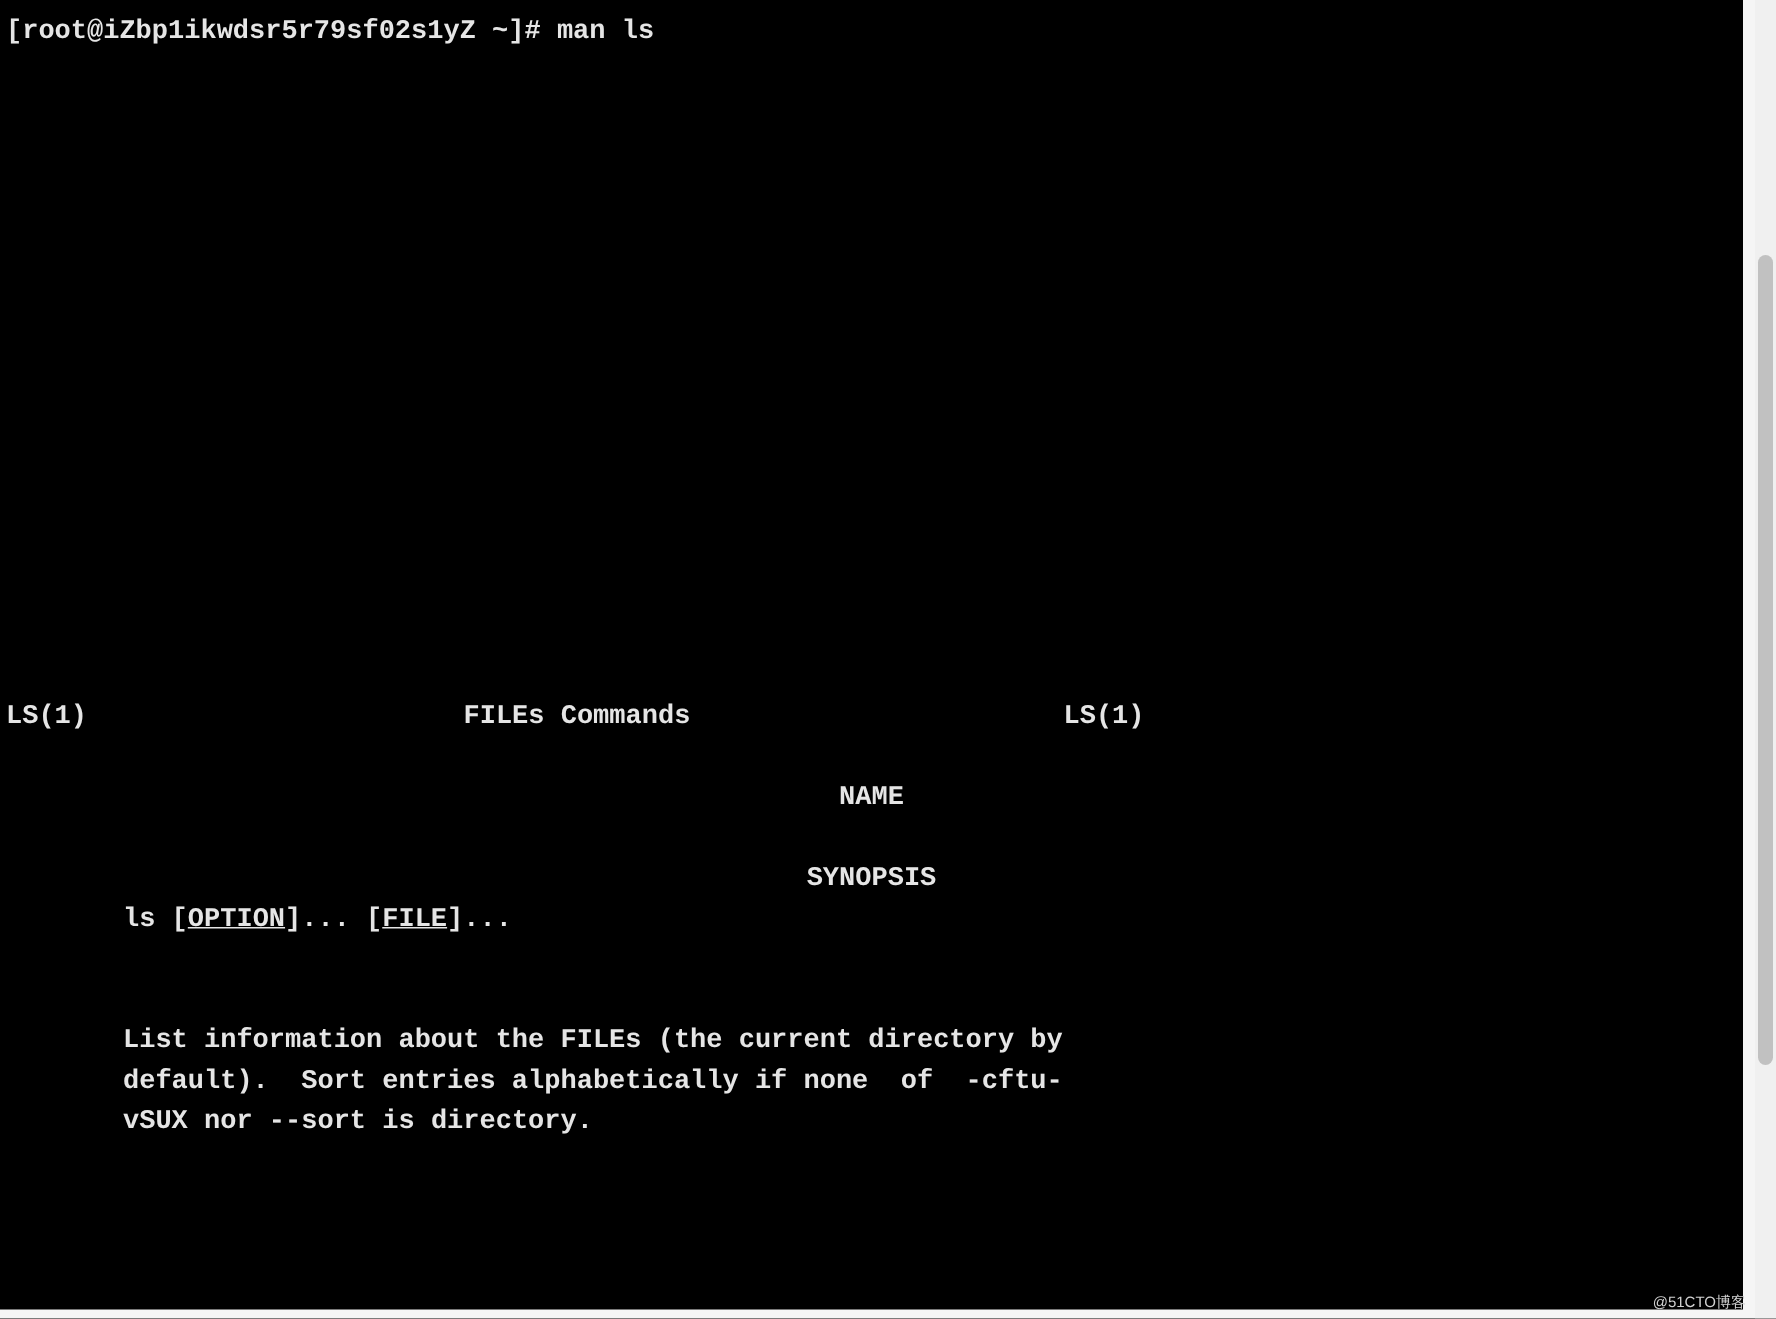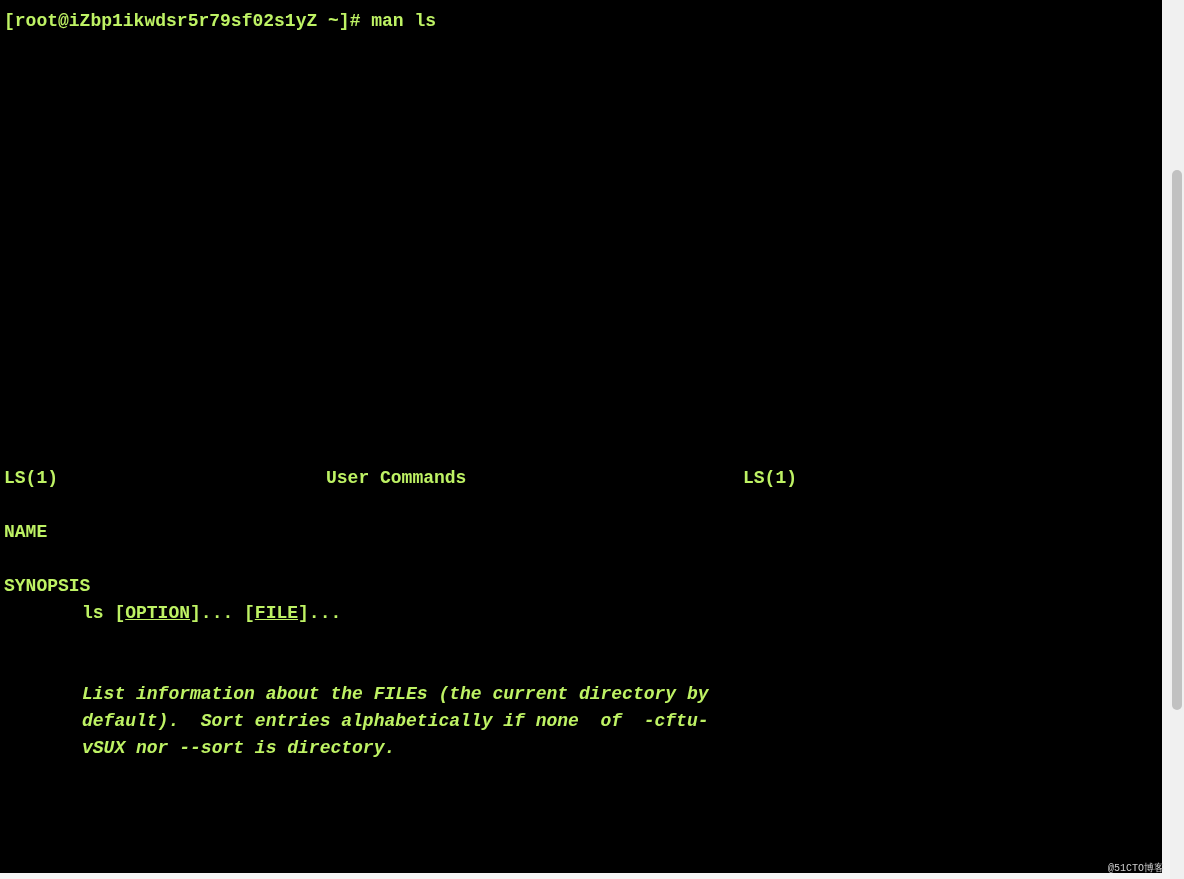--- a/index.html
+++ b/index.html
@@ -12,64 +12,63 @@
       height: 879px;
       background: #f5f5f5;
       font-family: 'Courier New', Consolas, monospace;
       font-size: 18px;
       font-weight: bold;
       position: relative;
       overflow: hidden;
     }
     .terminal {
       background: #000000;
-      color: #bef264;
+      color: #e5e5e5;
       padding: 8px 4px;
       width: 1162px;
       height: 873px;
       position: relative;
       line-height: 1.5;
     }
     .prompt-line {
       white-space: pre;
     }
     .manpage {
       margin-top: 430px;
     }
     .header-row {
       display: flex;
       white-space: pre;
-      gap: 17px;
     }
     .header-left {
       width: 305px;
     }
     .header-center {
       width: 400px;
     }
     .header-right {
       flex: 1;
     }
     .section-heading {
       font-weight: bold;
       margin-top: 27px;
+      text-align: center;
     }
     .section-content {
       padding-left: 78px;
       white-space: pre-wrap;
     }
     .bold {
       font-weight: bold;
     }
     .underline {
       text-decoration: underline;
     }
     .para {
       margin-bottom: 13px;
-      font-style: italic;
     }
     .scrollbar-track {
       position: absolute;
       right: 0;
       top: 0;
       width: 14px;
       height: 879px;
       background: #f0f0f0;
     }
     .scrollbar-thumb {
@@ -80,34 +79,34 @@
       height: 540px;
       background: #c1c1c1;
       border-radius: 5px;
     }
     .watermark {
       position: absolute;
       right: 20px;
       bottom: 4px;
       color: #d0d0d0;
       font-size: 10px;
-      font-family: Liberation Mono, monospace;
+      font-family: Liberation Sans, sans-serif;
       font-weight: normal;
     }
   </style>
 </head>
 <body>
 
 <div class="terminal">
   <div class="prompt-line">[root@iZbp1ikwdsr5r79sf02s1yZ ~]# man ls</div>
 
   <div class="manpage">
     <div class="header-row">
       <span class="header-left">LS(1)</span>
-      <span class="header-center">User Commands</span>
+      <span class="header-center">FILEs Commands</span>
       <span class="header-right">LS(1)</span>
     </div>
 
     <div class="section-heading">NAME</div>
 
     <div class="section-heading">SYNOPSIS</div>
     <div class="section-content"><span class="bold">ls</span><span> [</span><span class="underline">OPTION</span><span>]... [</span><span class="underline">FILE</span><span>]...</span></div>
 
     <div class="section-content">
       <div class="para"><span>List information about the FILEs (the current directory by

